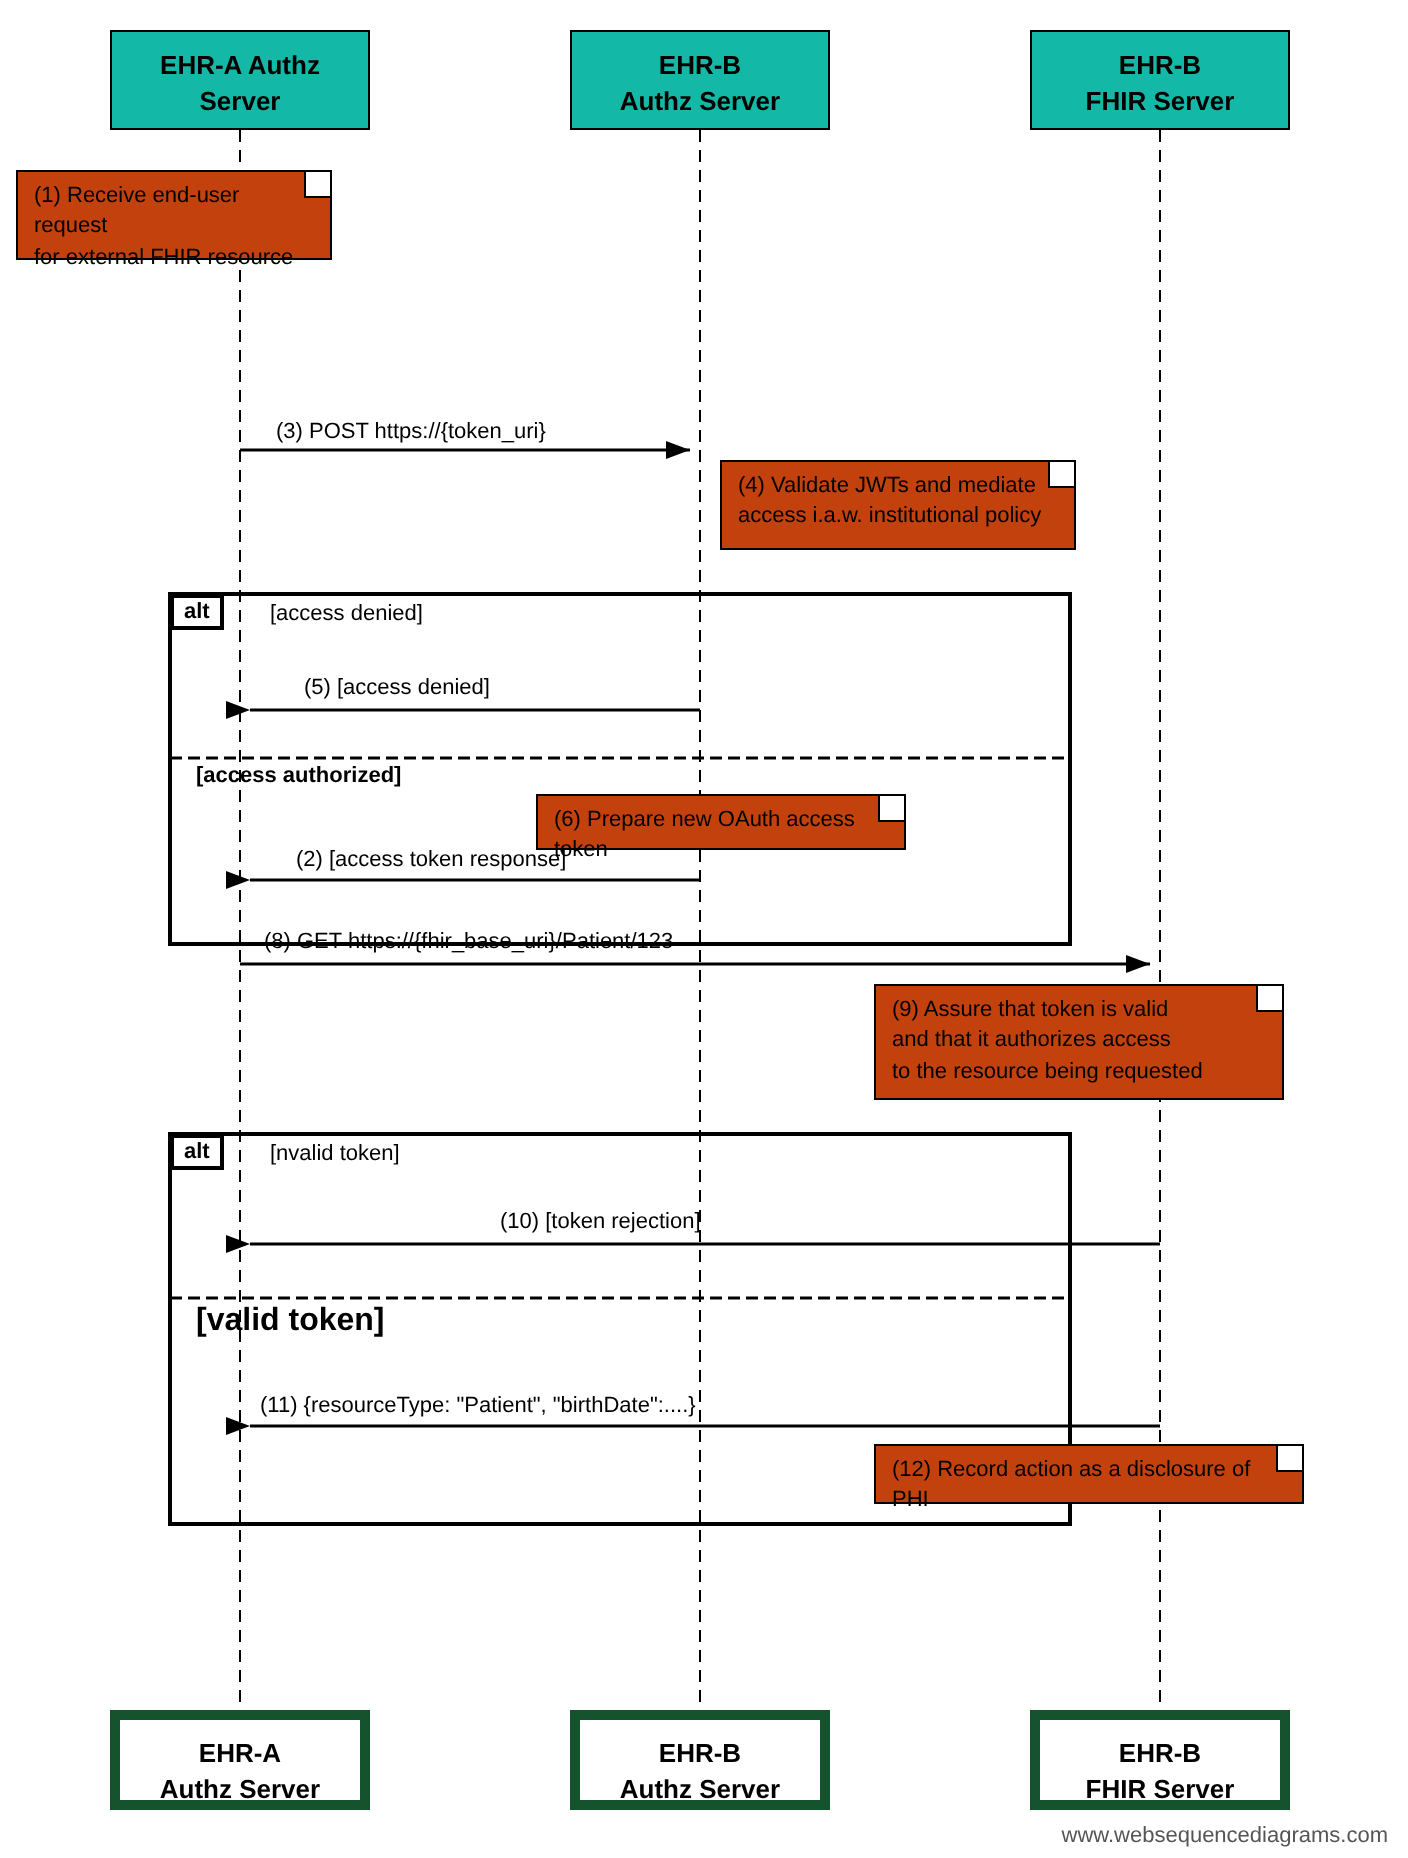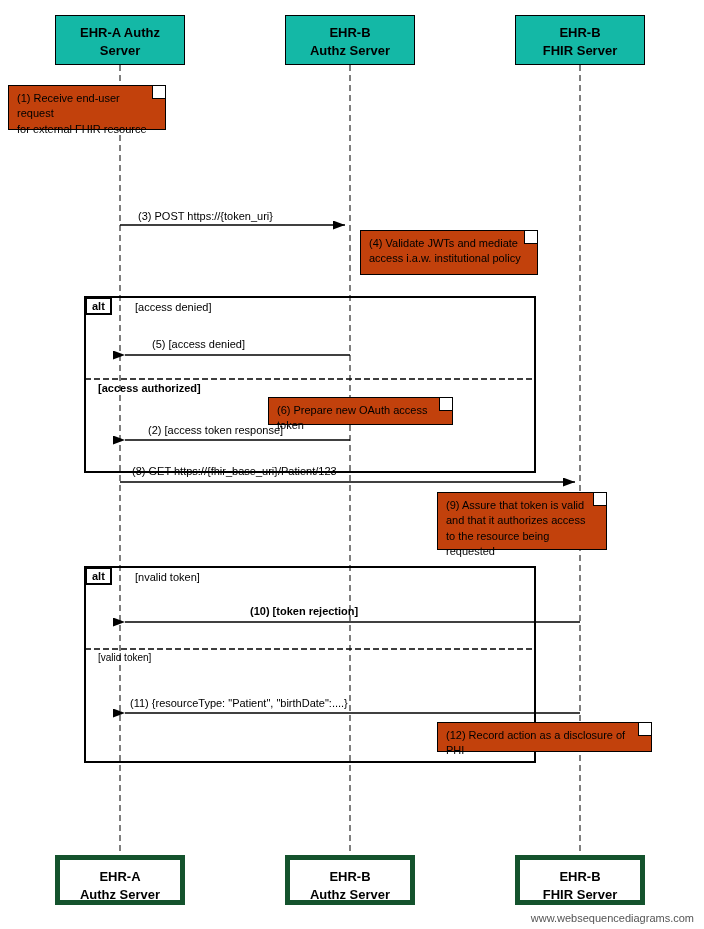--- a/index.html
+++ b/index.html
@@ -177,37 +177,37 @@
   </div>
 
   <div class="arrow-label" style="left:148px; top:424px;">
     <span>(2) [access token response]</span>
   </div>
 
   <div class="arrow-label" style="left:132px; top:465px;">
     <span>(8) GET https://{fhir_base_uri}/Patient/123</span>
   </div>
 
-  <div class="note-box" style="left:437px; top:492px; width:170px; height:58px; font-size:11px;">
+  <div class="note-box" style="left:437px; top:492px; width:205px; height:58px; font-size:11px;">
     <span>(9) Assure that token is valid<br>and that it authorizes access<br>to the resource being requested</span>
   </div>
 
   <div class="alt-label" style="left:85px; top:567px; font-size:11px; border:2px solid #000; padding:1px 5px; background:#fff;">
     <span>alt</span>
   </div>
 
   <div class="alt-condition" style="left:135px; top:571px; font-size:11px;text-align:center;">
     <span>[nvalid token]</span>
   </div>
 
-  <div class="arrow-label" style="left:250px; top:605px;font-weight:bold;">
+  <div class="arrow-label" style="left:250px; top:605px;">
     <span>(10) [token rejection]</span>
   </div>
 
-  <div class="alt-condition" style="left:98px; top:652px; font-size:10px; font-weight:normal; font-style:normal;">
+  <div class="alt-condition" style="left:98px; top:652px; font-size:16px; font-weight:bold; font-style:normal;">
     <span>[valid token]</span>
   </div>
 
   <div class="arrow-label" style="left:130px; top:697px;">
     <span>(11) {resourceType: "Patient", "birthDate":....}</span>
   </div>
 
   <div class="note-box" style="left:437px; top:722px; width:215px; height:30px; font-size:11px;">
     <span>(12) Record action as a disclosure of PHI</span>
   </div>

